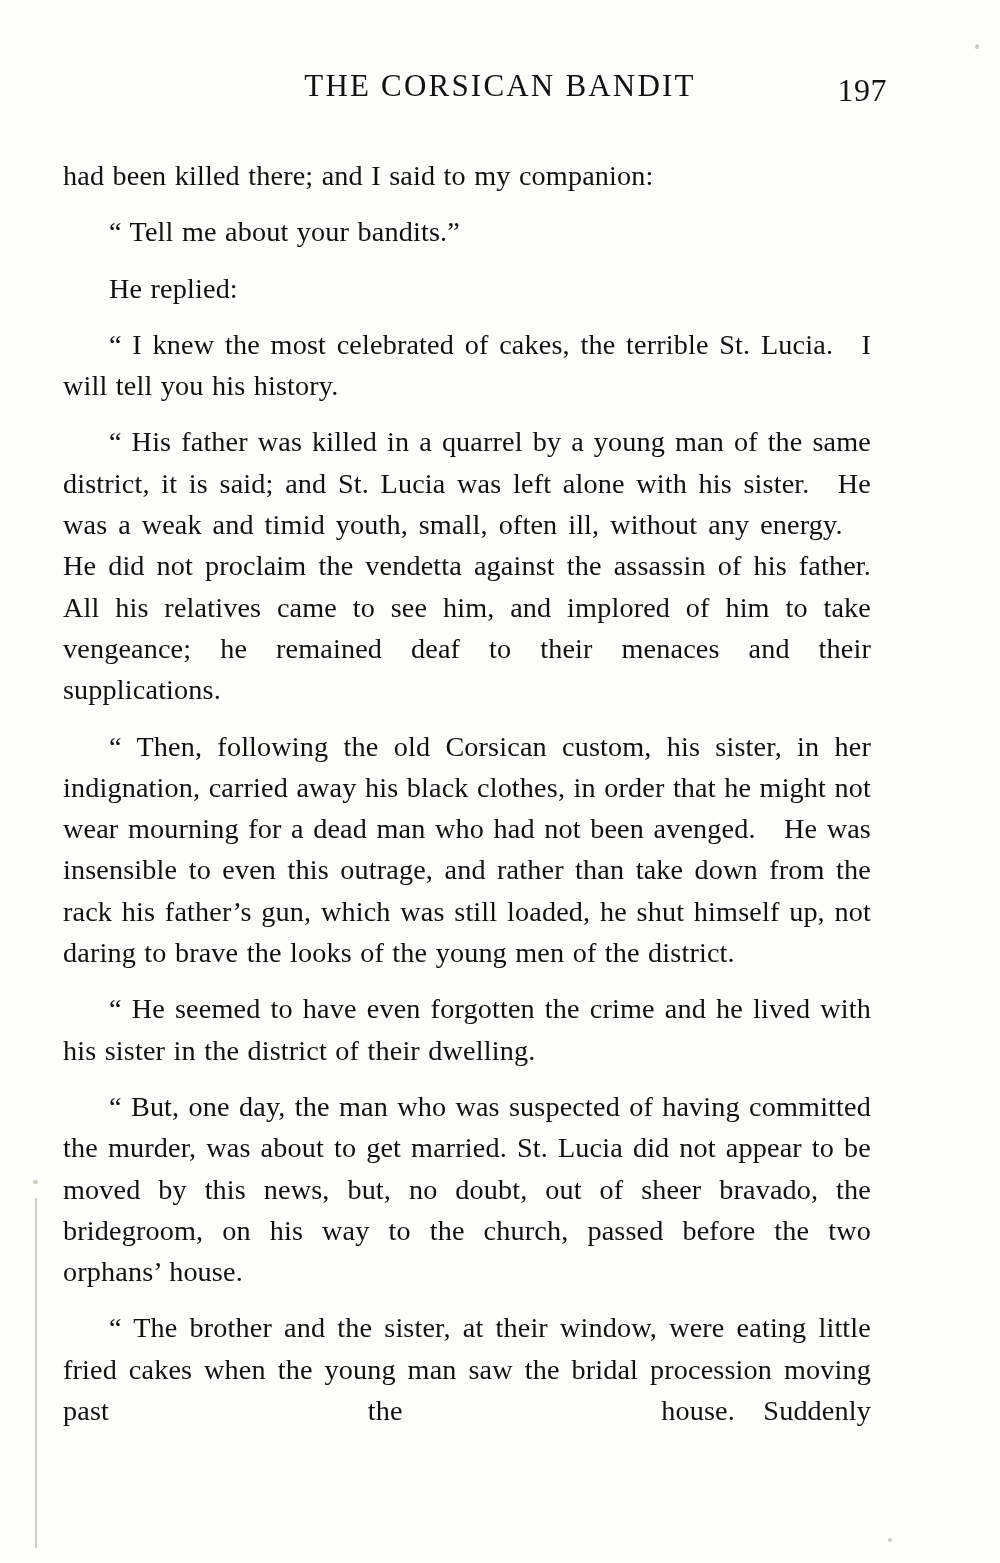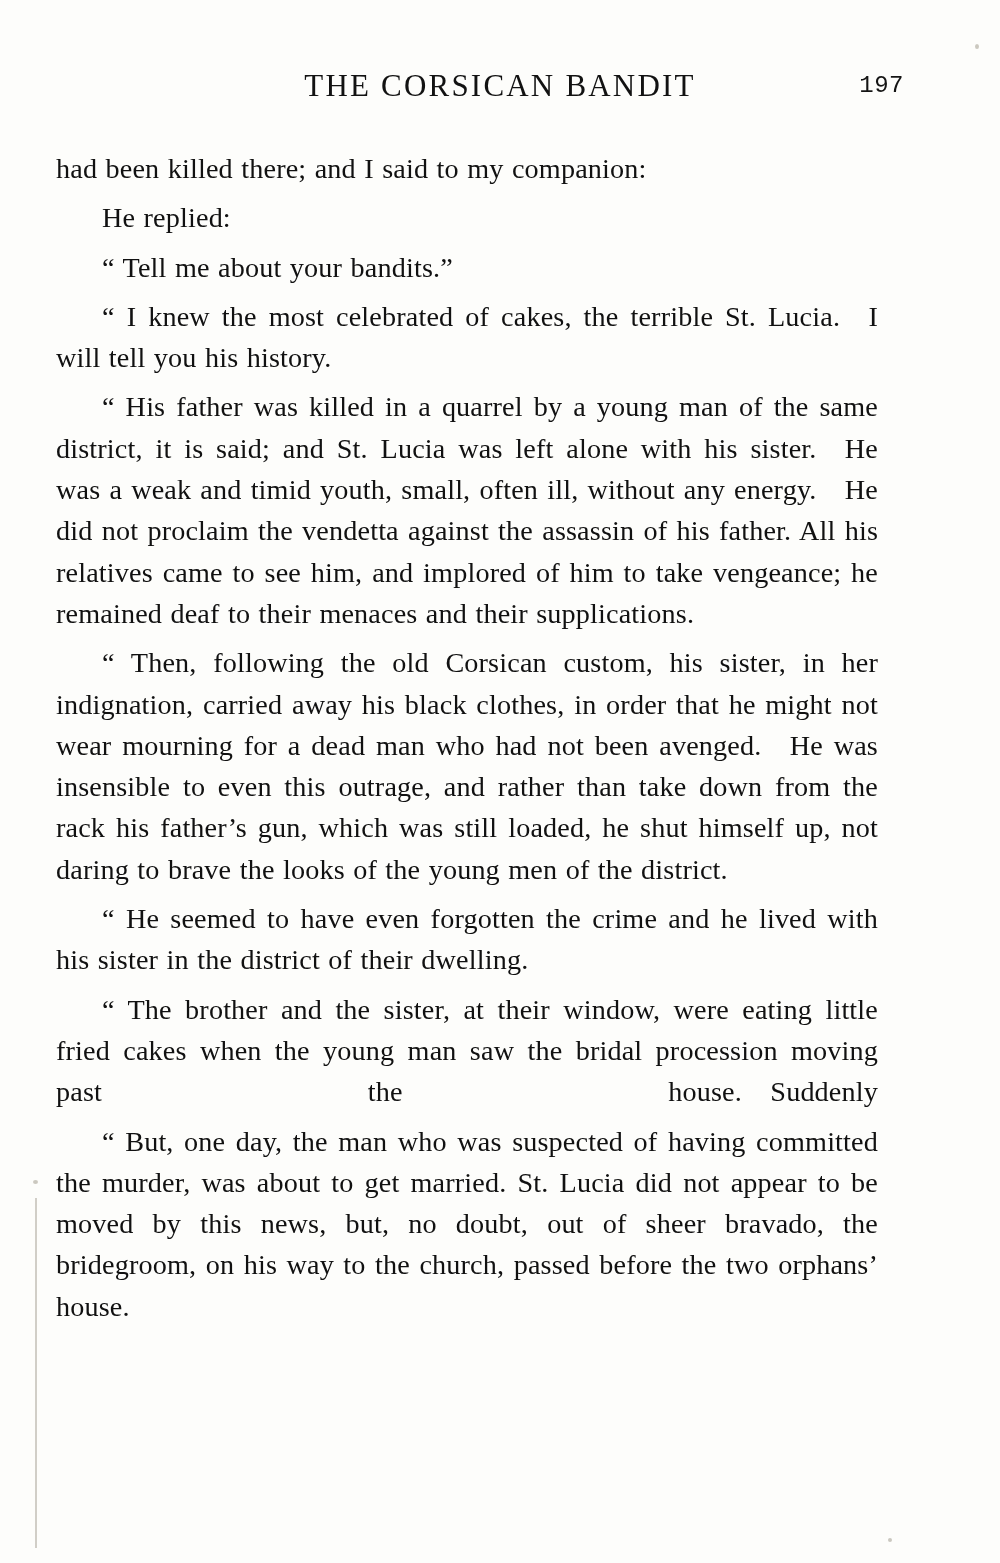--- a/index.html
+++ b/index.html
@@ -30,43 +30,42 @@
     right: 0;
     text-align: center;
     font-size: 31px;
     letter-spacing: 2.2px;
     font-family: "Liberation Serif", serif;
     color: #121212;
     white-space: nowrap;
   }
   .header-folio {
     position: absolute;
-    right: 48px;
+    right: 65px;
     top: 4px;
-    font-size: 24px;
+    font-size: 32px;
     letter-spacing: 0.5px;
     color: #141414;
-    font-family: Liberation Mono, monospace;
   }
   
   .textblock {
     position: absolute;
     top: 140px;
     left: 48px;
     width: 838px;
     font-size: 28.2px;
     line-height: 41.3px;
     text-align: justify;
     text-justify: inter-word;
     color: #111111;
     letter-spacing: 0.15px;
     word-spacing: 1.2px;
   }
   .textblock p {
-    margin: 8px;
+    margin: 15px;
     text-indent: 0;
   }
   .textblock p.ind {
     text-indent: 46px;
   }
   .textblock p:last-child {
     text-align: justify;
   }
   
   .textblock p.full-justify {
@@ -97,28 +96,28 @@
 
 <div class="page">
 
   <div class="header">
     <div class="header-title">THE CORSICAN BANDIT</div>
     <div class="header-folio">197</div>
   </div>
 
   <div class="textblock">
     <p>had been killed there; and I said to my companion:</p>
+    <p class="ind">“ Tell me about your bandits.”</p>
     <p class="ind">He replied:</p>
-    <p class="ind">“ Tell me about your bandits.”</p>
     <p class="ind">“ I knew the most celebrated of cakes, the terrible St. Lucia. I will tell you his history.</p>
     <p class="ind">“ His father was killed in a quarrel by a young man of the same district, it is said; and St. Lucia was left alone with his sister. He was a weak and timid youth, small, often ill, without any energy. He did not proclaim the vendetta against the assassin of his father. All his relatives came to see him, and implored of him to take vengeance; he remained deaf to their menaces and their supplications.</p>
     <p class="ind">“ Then, following the old Corsican custom, his sister, in her indignation, carried away his black clothes, in order that he might not wear mourning for a dead man who had not been avenged. He was insensible to even this outrage, and rather than take down from the rack his father’s gun, which was still loaded, he shut himself up, not daring to brave the looks of the young men of the district.</p>
     <p class="ind">“ He seemed to have even forgotten the crime and he lived with his sister in the district of their dwelling.</p>
+    <p class="ind">“ But, one day, the man who was suspected of having committed the murder, was about to get married. St. Lucia did not appear to be moved by this news, but, no doubt, out of sheer bravado, the bridegroom, on his way to the church, passed before the two orphans’ house.</p>
     <p class="ind full-justify">“ The brother and the sister, at their window, were eating little fried cakes when the young man saw the bridal procession moving past the house. Suddenly</p>
-    <p class="ind">“ But, one day, the man who was suspected of having committed the murder, was about to get married. St. Lucia did not appear to be moved by this news, but, no doubt, out of sheer bravado, the bridegroom, on his way to the church, passed before the two orphans’ house.</p>
   </div>
 
   <div class="margin-rule"></div>
   <div class="speck s1"></div>
   <div class="speck s2"></div>
   <div class="speck s3"></div>
 
 </div>
 
 </body></html>

